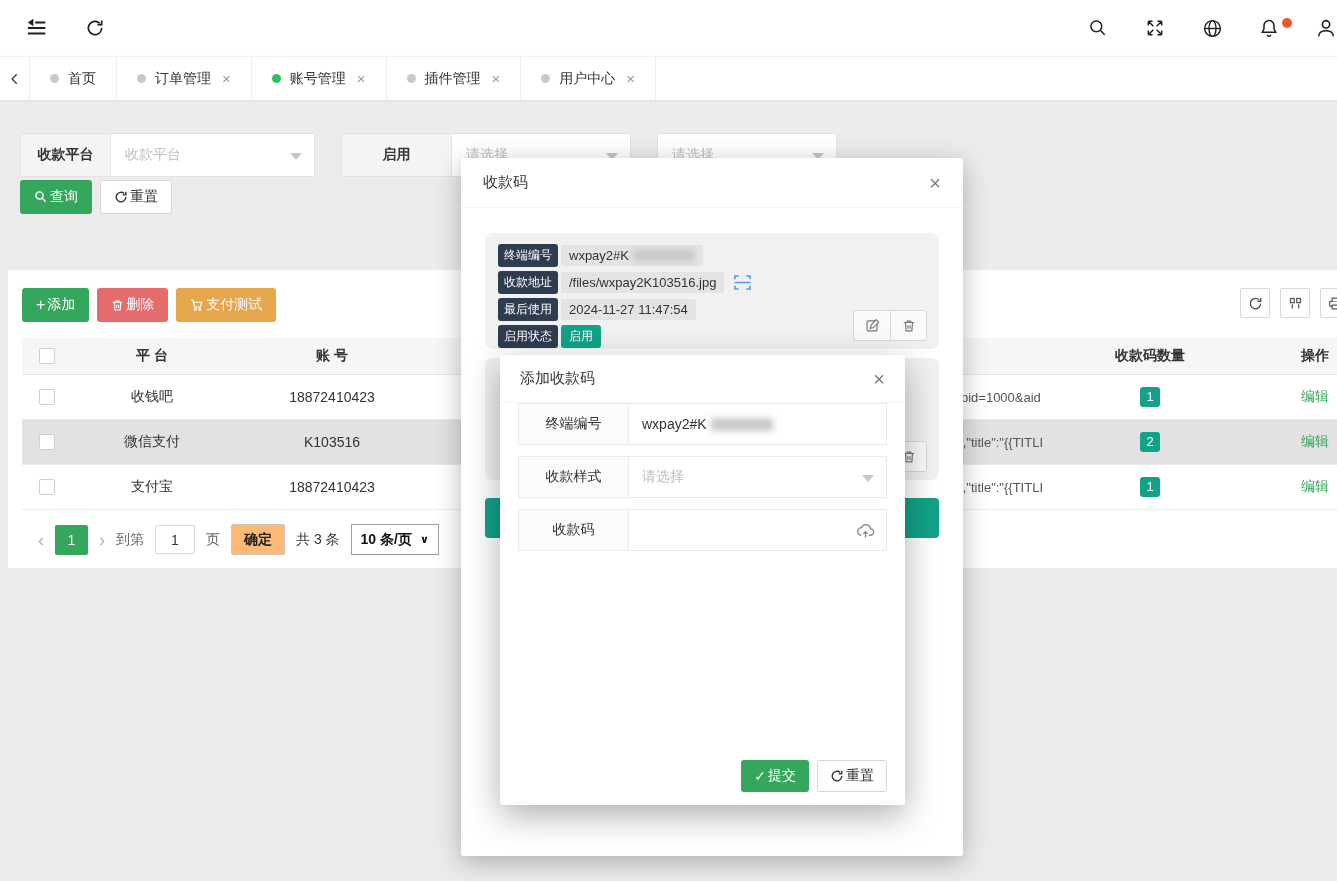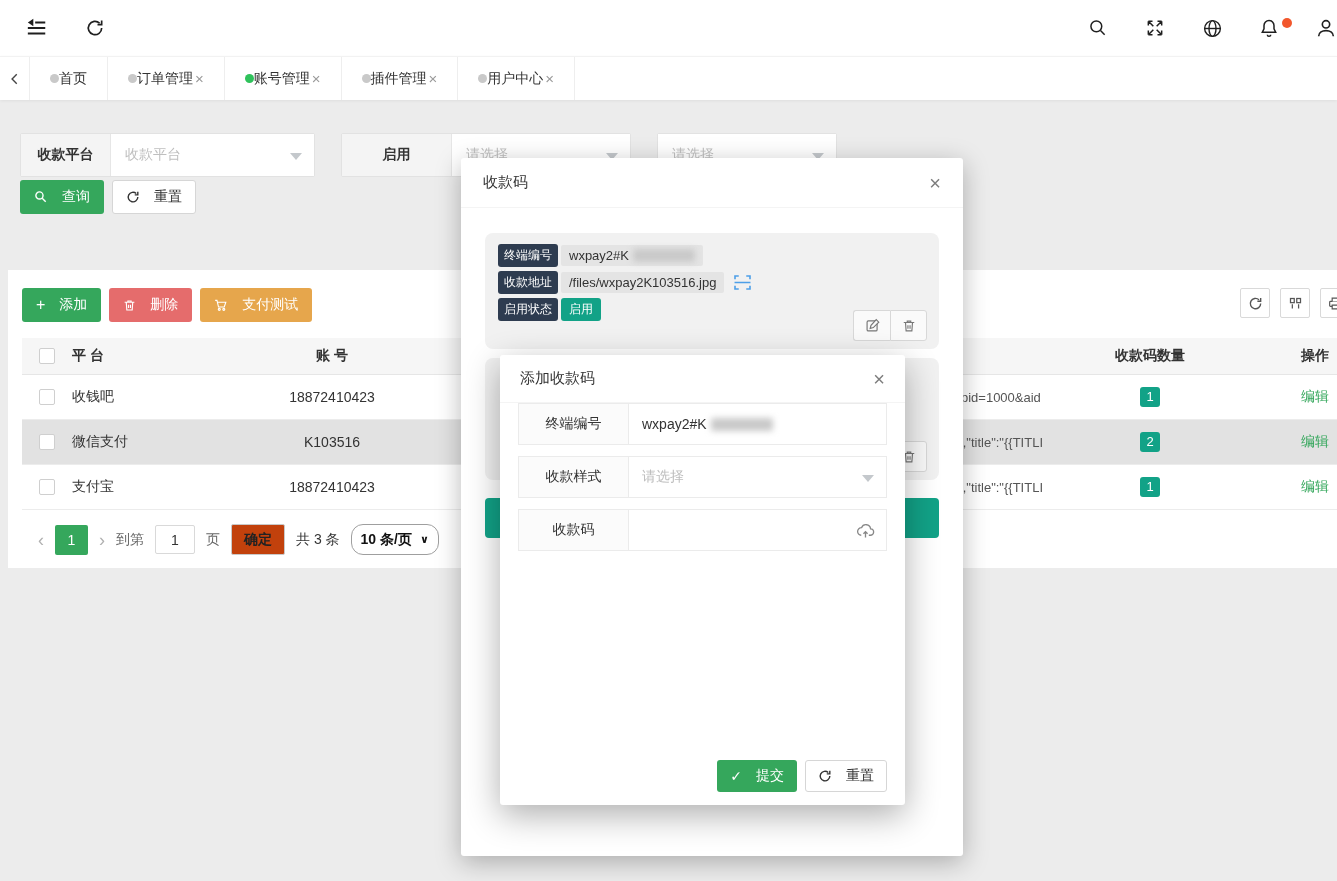--- a/index.html
+++ b/index.html
@@ -15,62 +15,62 @@
   svg{display:block;}
   
   .topbar{height:56px;background:#fff;display:flex;align-items:center;justify-content:space-between;padding:0 10px 0 26px;}
   .tb-left{display:flex;align-items:center;gap:36px;}
   .tb-right{display:flex;align-items:center;gap:35px;margin-right:-10px;}
   .icon-btn{width:22px;height:22px;display:flex;align-items:center;justify-content:center;cursor:pointer;position:relative;}
   .notify-dot{position:absolute;right:-12px;top:1px;width:10px;height:10px;border-radius:50%;background:var(--dot);}
   
   .tabbar{height:44px;background:#fff;border-top:1px solid #f2f2f2;display:flex;box-shadow:0 1px 3px rgba(0,0,0,.06);}
   .tab-prev{width:30px;display:flex;align-items:center;justify-content:center;border-right:1px solid #eee;cursor:pointer;}
-  .tab{display:flex;align-items:center;padding:0 20px;border-right:1px solid #eee;font-size:14px;cursor:pointer;background:#fff;}
+  .tab{display:flex;align-items:center;gap:9px;padding:0 20px;border-right:1px solid #eee;font-size:14px;cursor:pointer;background:#fff;}
   .tab .dot{width:9px;height:9px;border-radius:50%;background:#c9c9c9;}
   .tab.active .dot{background:var(--activeDot);}
   .tab .close{color:#9a9a9a;font-size:15px;margin-left:2px;}
   
   .filter-row{display:flex;gap:26px;margin:33px 20px 0 20px;}
   .fgroup{display:flex;height:44px;border:1px solid #e2e2e2;background:#fff;border-radius:2px;}
   .flabel{background:#f4f4f4;display:flex;align-items:center;justify-content:center;font-size:14px;font-weight:bold;border-right:1px solid #e6e6e6;white-space:nowrap;}
   .fctrl{display:flex;align-items:center;padding:0 14px;font-size:14px;color:#bfbfbf;position:relative;background:#fff;}
   .caret{width:0;height:0;border-left:6px solid transparent;border-right:6px solid transparent;border-top:7px solid #c4c8cc;position:absolute;right:12px;top:19px;}
   .btn-row{margin:3px 20px 0;display:flex;gap:8px;}
-  .btn{height:34px;display:inline-flex;align-items:center;gap:14px;padding:0 13px;border-radius:3px;font-size:14px;cursor:pointer;border:1px solid transparent;background:#fff;justify-content:center;}
+  .btn{height:34px;display:inline-flex;align-items:center;gap:2px;padding:0 13px;border-radius:3px;font-size:14px;cursor:pointer;border:1px solid transparent;background:#fff;justify-content:center;}
   .btn.green{background:var(--green);color:#fff;}
   .btn.red{background:var(--red);color:#fff;}
   .btn.orange{background:var(--orange);color:#fff;}
   .btn.plain{border-color:#d6d6d6;color:#333;}
   
   .table-card{background:#fff;margin:56px 0 0 8px;padding:18px 0 14px 14px;position:relative;overflow:hidden;height:298px;}
   .tc-toolbar{display:flex;gap:8px;}
   .tc-icons{position:absolute;right:-13px;top:18px;display:flex;gap:10px;}
   .sq-btn{width:30px;height:30px;border:1px solid #d9d9d9;border-radius:2px;background:#fff;display:flex;align-items:center;justify-content:center;cursor:pointer;}
   .tbl{width:1378px;margin-top:16px;font-size:14px;}
   .trow{display:flex;align-items:center;height:45px;border-bottom:1px solid #ececec;background:#fff;}
   .trow.head{height:37px;background:#f6f6f6;font-weight:bold;border-bottom:1px solid #e6e6e6;}
   .trow.selected{background:#e2e2e2;}
   .c-check{width:50px;display:flex;justify-content:center;}
-  .c-platform{width:160px;text-align:left;}
+  .c-platform{width:160px;text-align:center;}
   .c-account{width:200px;text-align:center;}
   .c-spacer{width:508px;}
   .c-template{width:130px;font-size:13px;white-space:nowrap;color:#555;}
   .c-qr{width:160px;text-align:center;}
   .c-op{width:170px;text-align:center;}
   .checkbox{width:16px;height:16px;border:1px solid #cfcfcf;border-radius:2px;background:#fff;cursor:pointer;}
   .qr-badge{display:inline-block;min-width:20px;height:20px;line-height:20px;background:var(--teal);color:#fff;border-radius:3px;font-size:13px;padding:0 2px;}
   .edit-link{color:var(--green);cursor:pointer;}
   
   .pager{margin-top:14px;display:flex;align-items:center;gap:11px;padding-left:16px;font-size:14px;color:#666;}
   .pg-arrow{color:#b0b0b0;font-size:18px;cursor:pointer;line-height:1;}
   .pg-cur{width:33px;height:30px;background:var(--green);color:#fff;border-radius:2px;display:flex;align-items:center;justify-content:center;cursor:pointer;}
   .pg-input{width:40px;height:29px;border:1px solid #d9d9d9;border-radius:2px;display:flex;align-items:center;justify-content:center;color:#333;background:#fff;}
-  .pg-confirm{height:31px;padding:0 12px;border:1px solid #c9c9c9;border-radius:2px;display:flex;align-items:center;font-weight:bold;color:#222;background:#c2410c;cursor:pointer;}
-  .pg-select{height:31px;border:1px solid #9f9f9f;border-radius:12px;display:flex;align-items:center;gap:8px;padding:0 9px;color:#111;font-weight:bold;background:#fff;cursor:pointer;}
+  .pg-confirm{height:31px;padding:0 12px;border:1px solid #c9c9c9;border-radius:2px;display:flex;align-items:center;font-weight:bold;color:#222;background:#fdba74;cursor:pointer;}
+  .pg-select{height:31px;border:1px solid #9f9f9f;border-radius:0;display:flex;align-items:center;gap:8px;padding:0 9px;color:#111;font-weight:bold;background:#fff;cursor:pointer;}
   
   .modal1{position:absolute;left:461px;top:158px;width:502px;height:698px;background:#fff;border-radius:3px;box-shadow:0 6px 26px rgba(0,0,0,.28);}
   .mhead{height:50px;display:flex;align-items:center;justify-content:space-between;padding:0 22px;font-size:15px;color:#333;border-bottom:1px solid #f4f4f4;}
   .mclose{font-size:20px;color:#7d7d7d;cursor:pointer;line-height:1;}
   .qcard{margin:25px 24px 0;background:#f1f1f1;border-radius:8px;padding:11px 13px;position:relative;}
   .qcard.first{height:116px;}
   .qcard.second{height:122px;margin-top:9px;}
   .qrow{display:flex;align-items:center;gap:3px;margin-bottom:4px;}
   .qtag{background:var(--dark);color:#fff;font-size:12px;padding:3px 6px;border-radius:3px;white-space:nowrap;}
   .qval{background:#e4e4e4;color:#333;font-size:13px;padding:3px 8px;border-radius:2px;white-space:nowrap;display:flex;align-items:center;}
@@ -356,20 +356,24 @@
     <div class="qrow">
       <span class="qtag">收款地址</span>
       <span class="qval">/files/wxpay2K103516.jpg</span>
       <span style="margin-left:7px">
         <svg width="17" height="15" viewBox="0 0 18 16" fill="none" stroke="#4d9fe8" stroke-width="1.7">
           <path d="M1 4.5V1h4M13 1h4v3.5M17 11.5V15h-4M5 15H1v-3.5M0.5 8h17"></path>
         </svg>
       </span>
     </div>
     <div class="qrow">
+      <span class="qtag">最后使用</span>
+      <span class="qval">2024-11-27 11:47:54</span>
+    </div>
+    <div class="qrow">
       <span class="qtag">启用状态</span>
       <span class="qstatus">启用</span>
     </div>
     <div class="qbtns">
       <span class="qbtn left">
         <svg width="15" height="15" viewBox="0 0 18 18" fill="none" stroke="#777" stroke-width="1.4">
           <rect x="2.5" y="3.5" width="12" height="12" rx="1.5"></rect>
             <path d="M13.5 2l3 3-6.5 6.5-3.8 1 1-3.8z" fill="#fafafa"></path>
         </svg>
       </span>

